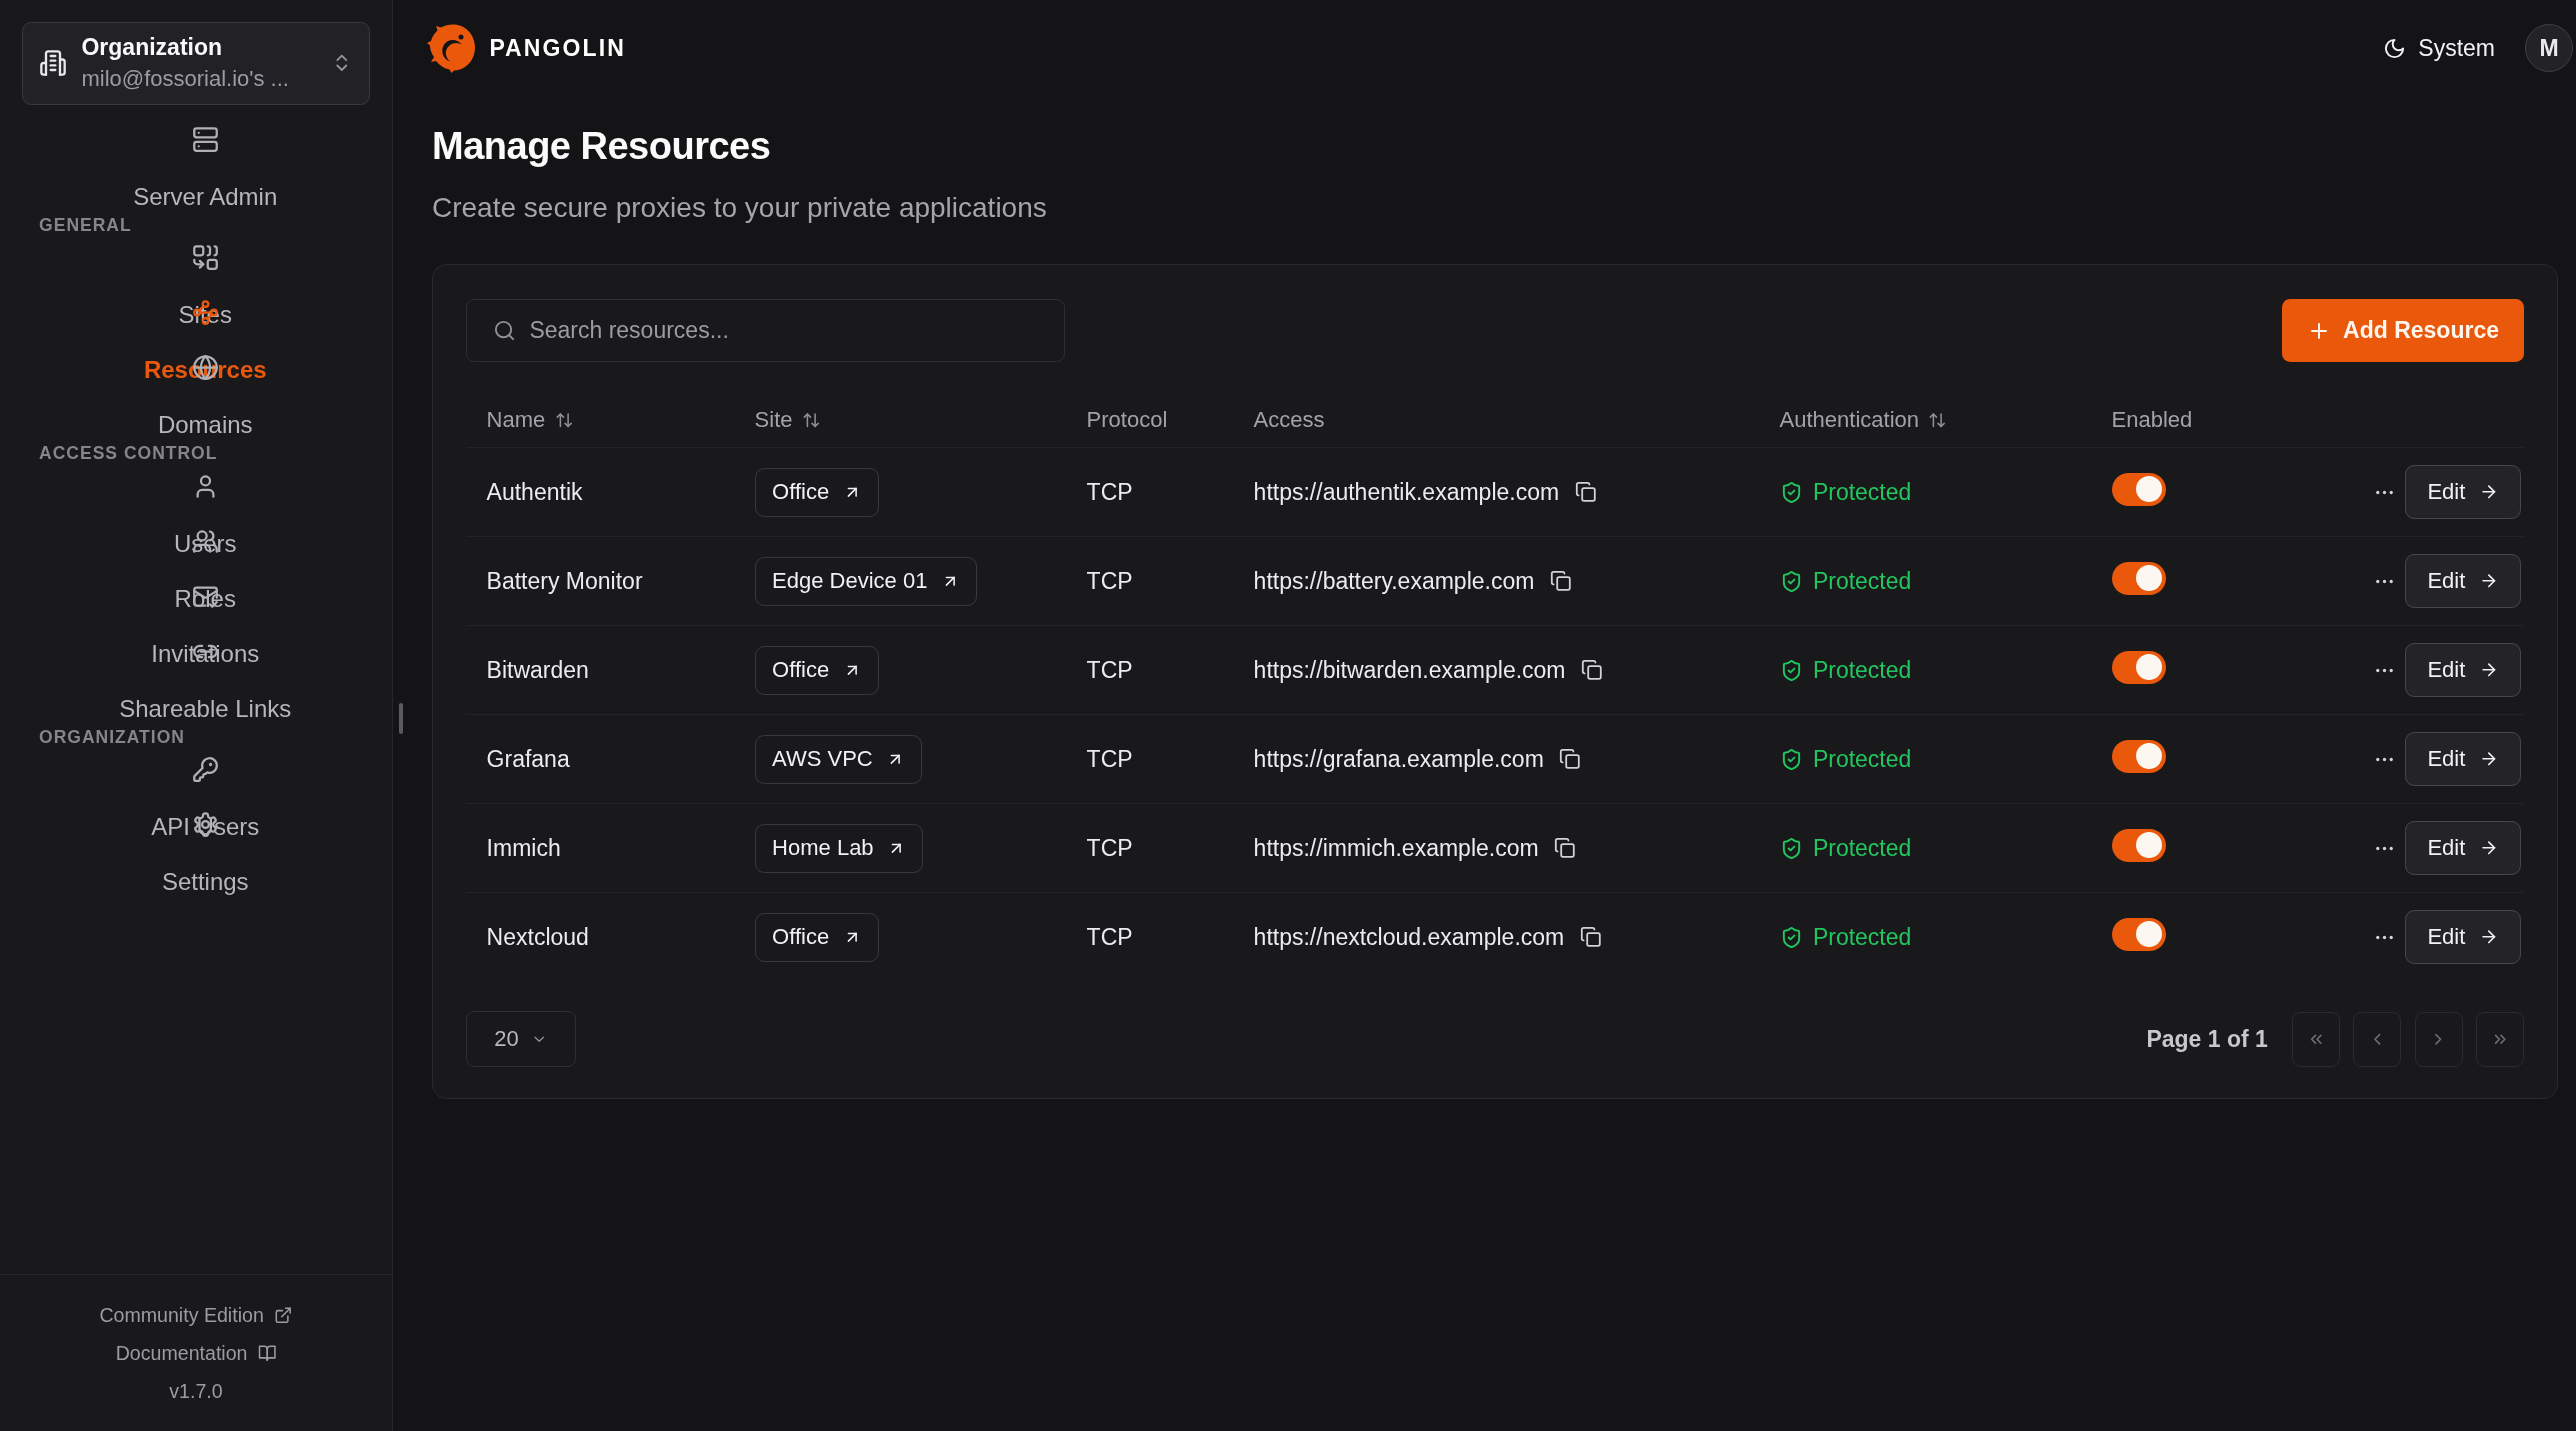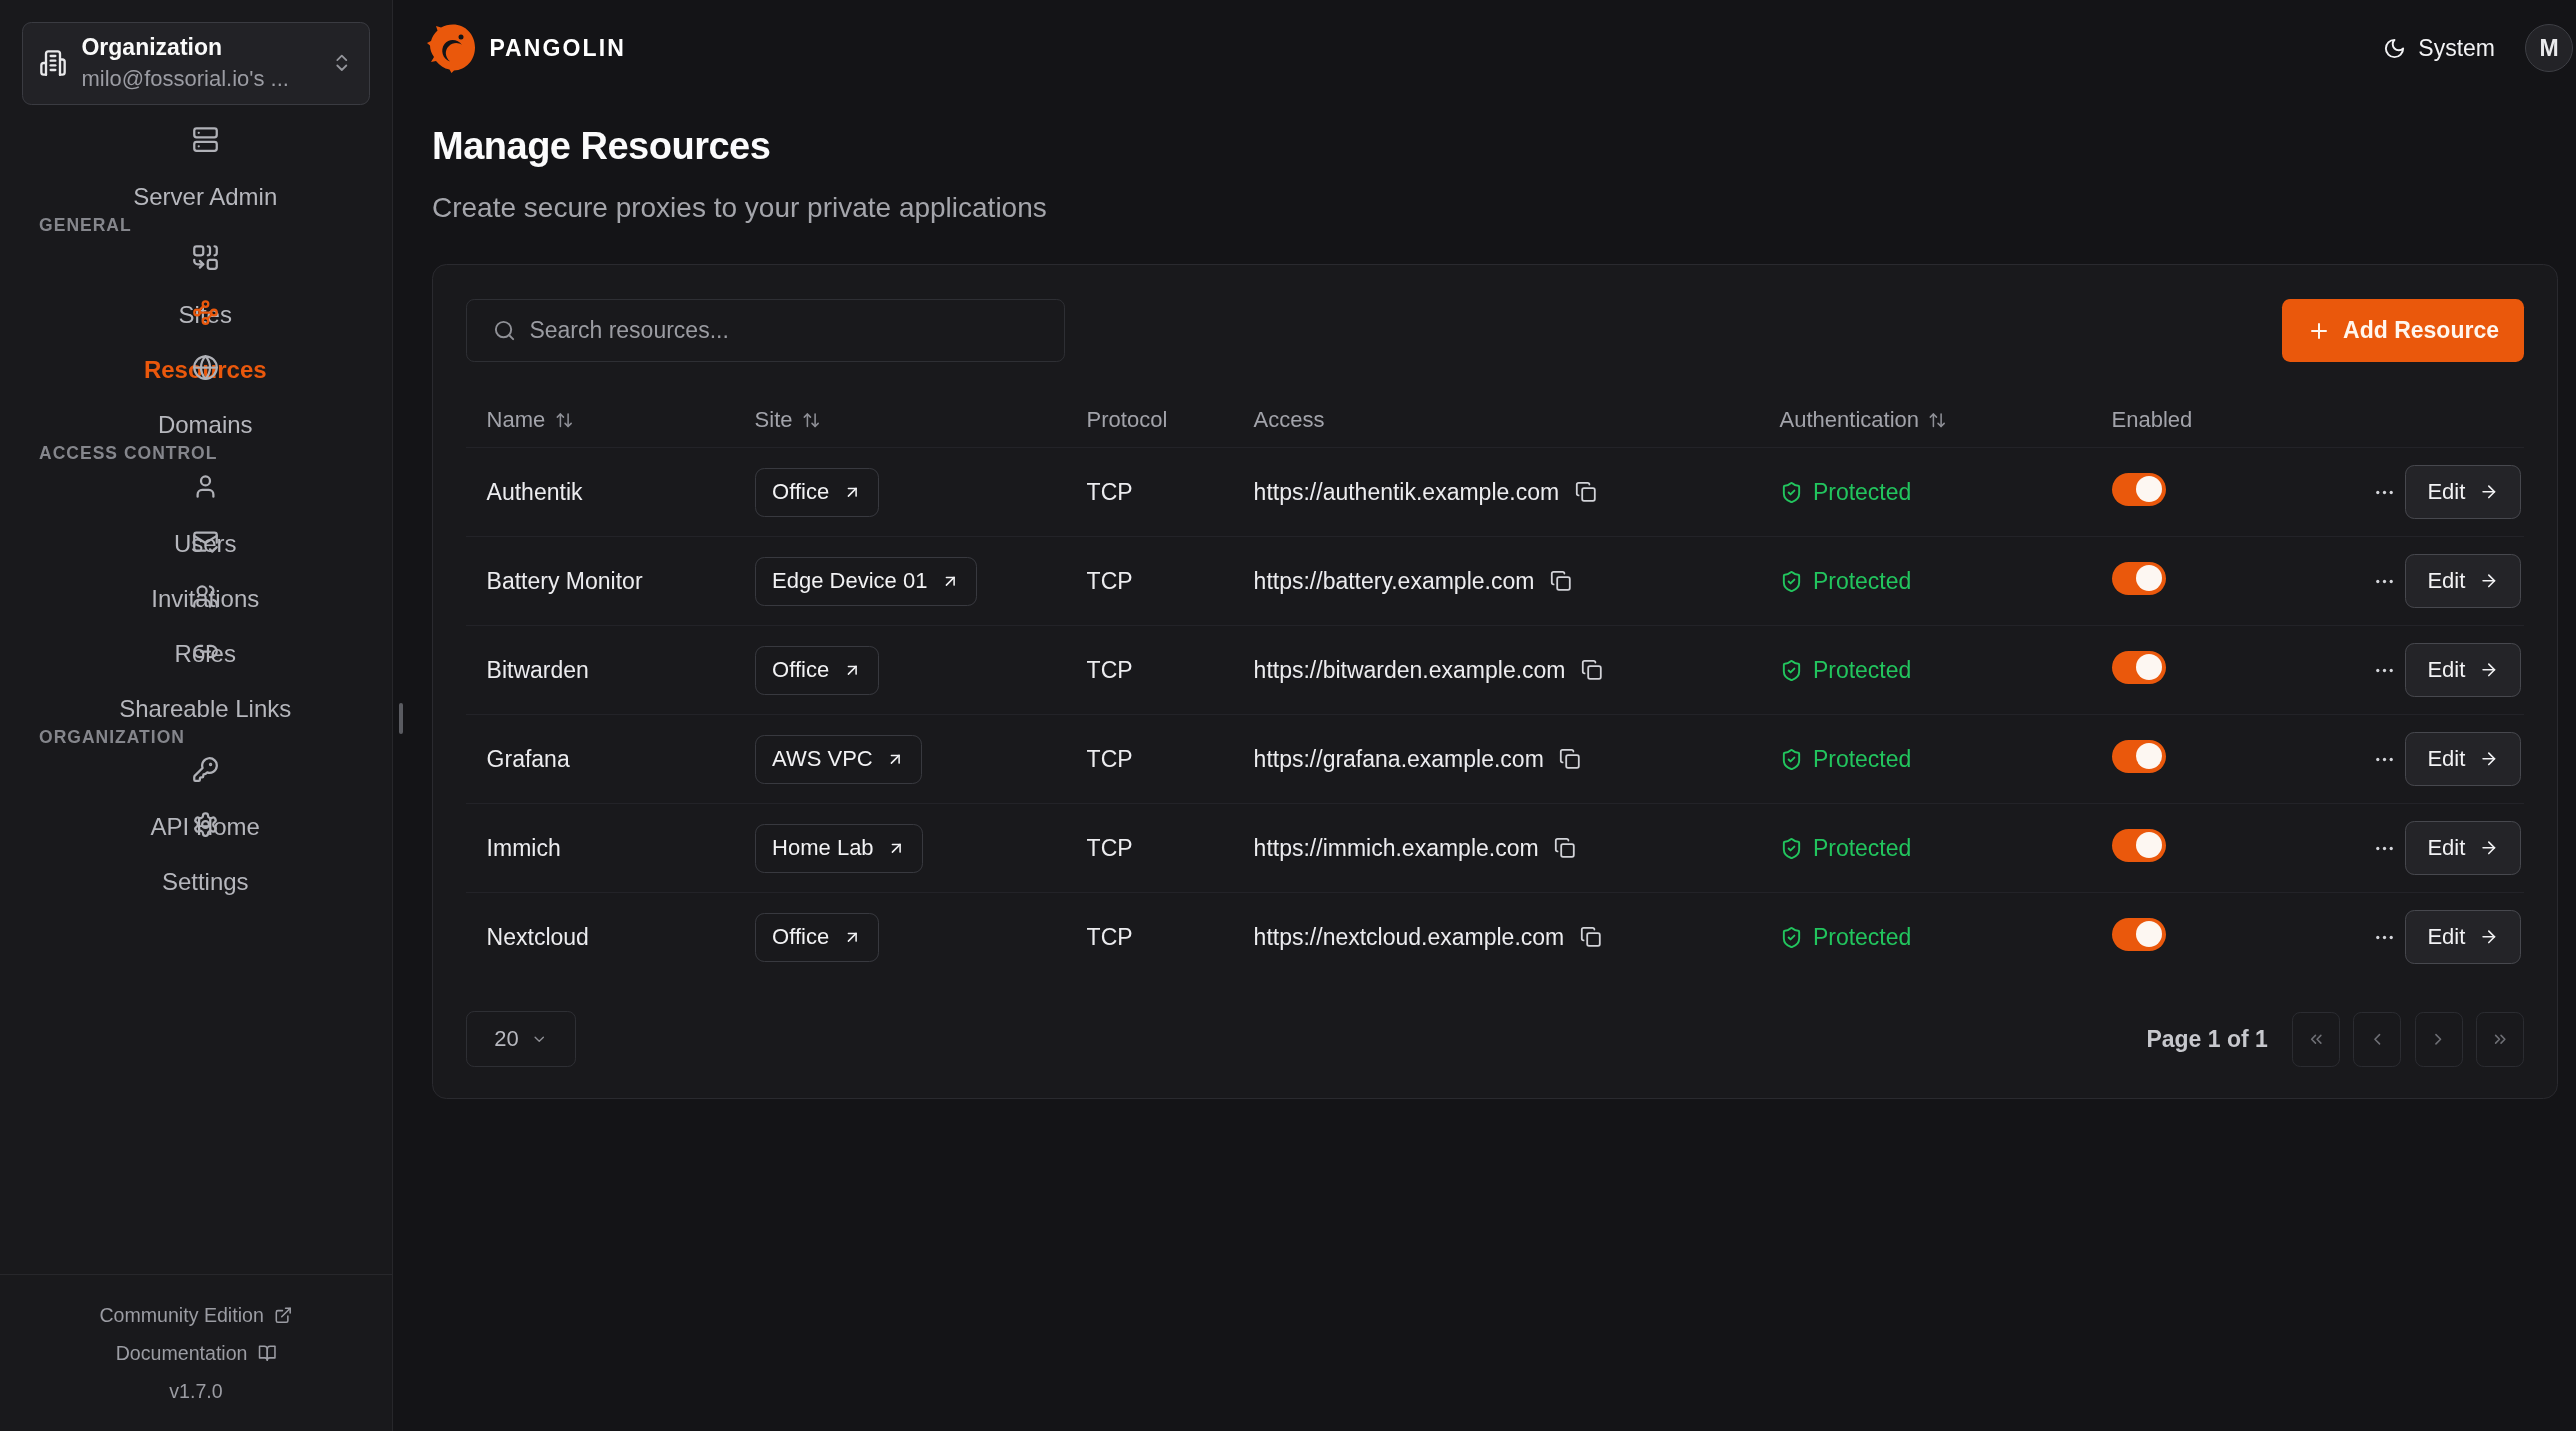--- a/index.html
+++ b/index.html
@@ -269,61 +269,61 @@
                 <svg viewBox="0 0 24 24" fill="none" stroke="currentColor" stroke-width="2" stroke-linecap="round" stroke-linejoin="round">
                   <path d="M19 21v-2a4 4 0 0 0-4-4H9a4 4 0 0 0-4 4v2"></path>
                   <circle cx="12" cy="7" r="4"></circle>
                 </svg>
               </span>
     <span class="nav-label">Users</span>
   </a>
             <a class="nav-item">
     <span class="icon i-52">
                 <svg viewBox="0 0 24 24" fill="none" stroke="currentColor" stroke-width="2" stroke-linecap="round" stroke-linejoin="round">
-                  <path d="M22 13V6a2 2 0 0 0-2-2H4a2 2 0 0 0-2 2v12c0 1.1.9 2 2 2h8"></path>
-                  <path d="m22 7-8.97 5.7a1.94 1.94 0 0 1-2.06 0L2 7"></path>
-                  <path d="m16 19 2 2 4-4"></path>
-                </svg>
-              </span>
-    <span class="nav-label">Invitations</span>
-  </a>
-            <a class="nav-item">
-    <span class="icon i-52">
-                <svg viewBox="0 0 24 24" fill="none" stroke="currentColor" stroke-width="2" stroke-linecap="round" stroke-linejoin="round">
                   <path d="M16 21v-2a4 4 0 0 0-4-4H6a4 4 0 0 0-4 4v2"></path>
                   <circle cx="9" cy="7" r="4"></circle>
                   <path d="M22 21v-2a4 4 0 0 0-3-3.87"></path>
                   <path d="M16 3.13a4 4 0 0 1 0 7.75"></path>
                 </svg>
               </span>
     <span class="nav-label">Roles</span>
   </a>
             <a class="nav-item">
     <span class="icon i-52">
                 <svg viewBox="0 0 24 24" fill="none" stroke="currentColor" stroke-width="2" stroke-linecap="round" stroke-linejoin="round">
+                  <path d="M22 13V6a2 2 0 0 0-2-2H4a2 2 0 0 0-2 2v12c0 1.1.9 2 2 2h8"></path>
+                  <path d="m22 7-8.97 5.7a1.94 1.94 0 0 1-2.06 0L2 7"></path>
+                  <path d="m16 19 2 2 4-4"></path>
+                </svg>
+              </span>
+    <span class="nav-label">Invitations</span>
+  </a>
+            <a class="nav-item">
+    <span class="icon i-52">
+                <svg viewBox="0 0 24 24" fill="none" stroke="currentColor" stroke-width="2" stroke-linecap="round" stroke-linejoin="round">
                   <path d="M9 17H7A5 5 0 0 1 7 7h2"></path>
                   <path d="M15 7h2a5 5 0 1 1 0 10h-2"></path>
                   <line x1="8" x2="16" y1="12" y2="12"></line>
                 </svg>
               </span>
     <span class="nav-label">Shareable Links</span>
   </a>
           </div>
   </div>
         <div class="nav-section">
     <div class="nav-section-label">ORGANIZATION</div>
     <div class="nav-items">
             <a class="nav-item">
     <span class="icon i-52">
                 <svg viewBox="0 0 24 24" fill="none" stroke="currentColor" stroke-width="2" stroke-linecap="round" stroke-linejoin="round">
                   <path d="M2.586 17.414A2 2 0 0 0 2 18.828V21a1 1 0 0 0 1 1h3a1 1 0 0 0 1-1v-1a1 1 0 0 1 1-1h1a1 1 0 0 0 1-1v-1a1 1 0 0 1 1-1h.172a2 2 0 0 0 1.414-.586l.814-.814a6.5 6.5 0 1 0-4-4z"></path>
                   <circle cx="16.5" cy="7.5" r=".5" fill="currentColor"></circle>
                 </svg>
               </span>
-    <span class="nav-label">API Home</span>
+    <span class="nav-label">API Users</span>
   </a>
             <a class="nav-item">
     <span class="icon i-52">
                 <svg viewBox="0 0 24 24" fill="none" stroke="currentColor" stroke-width="2" stroke-linecap="round" stroke-linejoin="round">
                   <path d="M12.22 2h-.44a2 2 0 0 0-2 2v.18a2 2 0 0 1-1 1.73l-.43.25a2 2 0 0 1-2 0l-.15-.08a2 2 0 0 0-2.73.73l-.22.38a2 2 0 0 0 .73 2.73l.15.1a2 2 0 0 1 1 1.72v.51a2 2 0 0 1-1 1.74l-.15.09a2 2 0 0 0-.73 2.73l.22.38a2 2 0 0 0 2.73.73l.15-.08a2 2 0 0 1 2 0l.43.25a2 2 0 0 1 1 1.73V20a2 2 0 0 0 2 2h.44a2 2 0 0 0 2-2v-.18a2 2 0 0 1 1-1.73l.43-.25a2 2 0 0 1 2 0l.15.08a2 2 0 0 0 2.73-.73l.22-.39a2 2 0 0 0-.73-2.73l-.15-.08a2 2 0 0 1-1-1.74v-.5a2 2 0 0 1 1-1.74l.15-.09a2 2 0 0 0 .73-2.73l-.22-.38a2 2 0 0 0-2.73-.73l-.15.08a2 2 0 0 1-2 0l-.43-.25a2 2 0 0 1-1-1.73V4a2 2 0 0 0-2-2z"></path>
                   <circle cx="12" cy="12" r="3"></circle>
                 </svg>
               </span>
     <span class="nav-label">Settings</span>
   </a>

